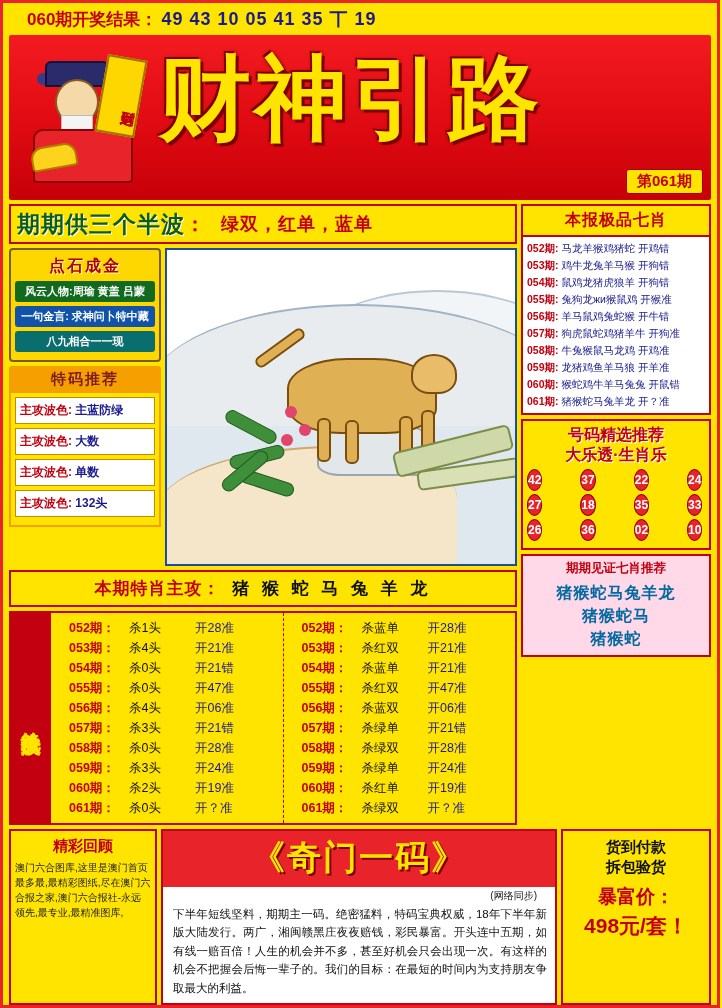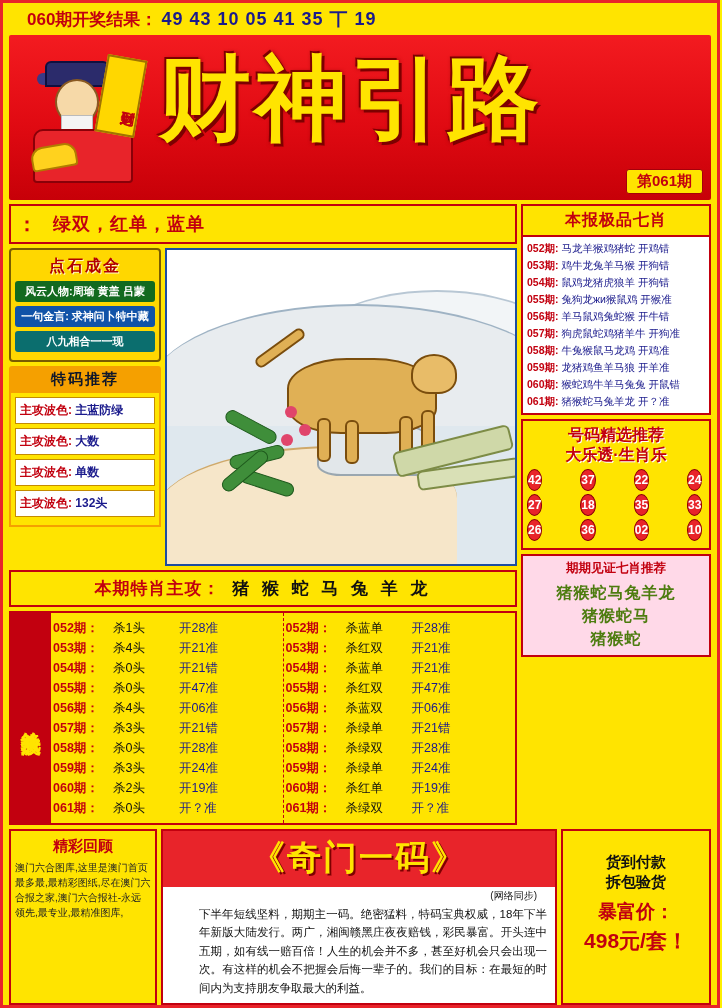--- a/index.html
+++ b/index.html
@@ -229,21 +229,21 @@
     border-radius: 3px;
     padding: 3px 2px;
     margin-bottom: 4px;
     font-weight: bold;
   }
   .line-item.alt { background: #1153a8; }
   .line-item.alt2 { background: #0b6e6e; }
 
   .tema-head {
     background: #f5a000;
-    color: #0f172a;
+    color: #7f1d1d;
     text-align: center;
     font-weight: bold;
     font-size: 15px;
     padding: 4px 0;
     border-radius: 3px 3px 0 0;
     letter-spacing: 2px;
   }
   .tema-body { background:#ffe400; border:2px solid #f5a000; border-top:none;
     padding: 4px; }
   .tema-row {
@@ -281,21 +281,21 @@
     color: #ffe400;
     font-weight: bold;
     font-size: 20px;
     display: flex; align-items: center; justify-content: center;
     text-align: center;
     line-height: 1.02;
     letter-spacing: 1px;
   }
   .killside span { writing-mode: vertical-rl; }
   .killcols { flex: 1; display: flex; }
-  .killcol { flex: 1; padding: 5px 0; }
+  .killcol { flex: 1; padding: 5px 16px; }
   .killcol + .killcol { border-left: 1px dashed #c2000f; }
   .krow {
     display: flex; font-size: 12.5px; color: #111;
     padding: 1.5px 2px; gap: 4px;
   }
   .krow .issue { color: #c2000f; font-weight: bold; width: 56px; }
   .krow .kill { color: #111; width: 62px; }
   .krow .open { color: #1a1a8c; }
 
   
@@ -345,21 +345,21 @@
   .pink-panel {
     border: 2px solid #c2000f;
     background: #ffd9e8;
     padding: 4px;
   }
   .pink-head {
     color: #c2000f; font-weight: bold; font-size: 12.5px;
     text-align: center; padding-bottom: 4px;
   }
   .pink-line {
-    text-align: center; color: #4d7c0f; font-size: 16px;
+    text-align: center; color: #0369a1; font-size: 16px;
     font-weight: bold; line-height: 1.45;
     letter-spacing: 1px;
   }
 
   
   .bottom {
     display: flex;
     padding: 4px 6px 6px 6px;
     gap: 4px;
   }
@@ -395,29 +395,28 @@
   }
   .qm-sub {
     text-align: right;
     font-size: 10px; color: #111;
     padding: 2px 18px 0 0;
   }
   .qm-text {
     font-size: 11.5px;
     color: #111;
     line-height: 1.6;
-    padding: 2px 8px 6px 16px;
+    padding: 2px 8px 6px 10px;
     text-align: justify;
-    margin-left: 20px;
   }
   .b-right {
     width: 150px;
     border: 2px solid #c2000f;
     background: #ffe400;
-    padding: 21px 4px;
+    padding: 6px 4px;
     text-align: center;
   }
   .br-l1 { color:#111; font-weight:bold; font-size:15px; line-height:1.35; }
   .br-l2 { color:#c2000f; font-weight:bold; font-size:19px; margin-top:6px; }
   .br-l3 { color:#c2000f; font-weight:bold; font-size:21px; margin-top:2px; }
 </style>
 </head>
 <body>
 
 <div class="page">
@@ -439,20 +438,21 @@
     </div>
     <div class="banner-title">财神引路</div>
     <div class="issue-tag">第061期</div>
   </div>
 
   <div class="body-wrap">
 
     <div class="left-col">
 
       <div class="halfwave">
+        <span class="t1">期期供三个半波</span>
         <span class="colon">：</span>
         <span class="t2">绿双，红单，蓝单</span>
       </div>
 
       <div class="midrow">
         <div class="leftbox">
 
           <div class="gold-box">
             <div class="gold-title">点石成金</div>
             <div class="line-item">风云人物:周瑜 黄盖 吕蒙</div>

